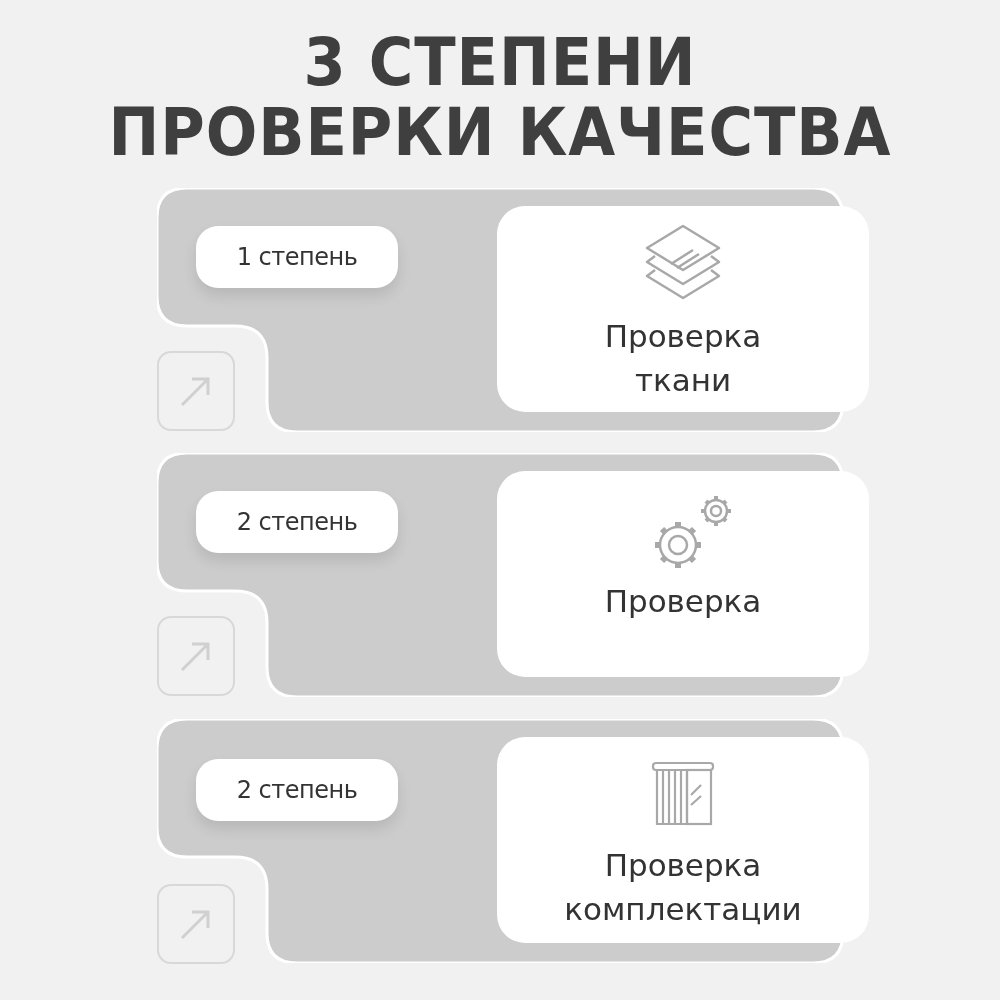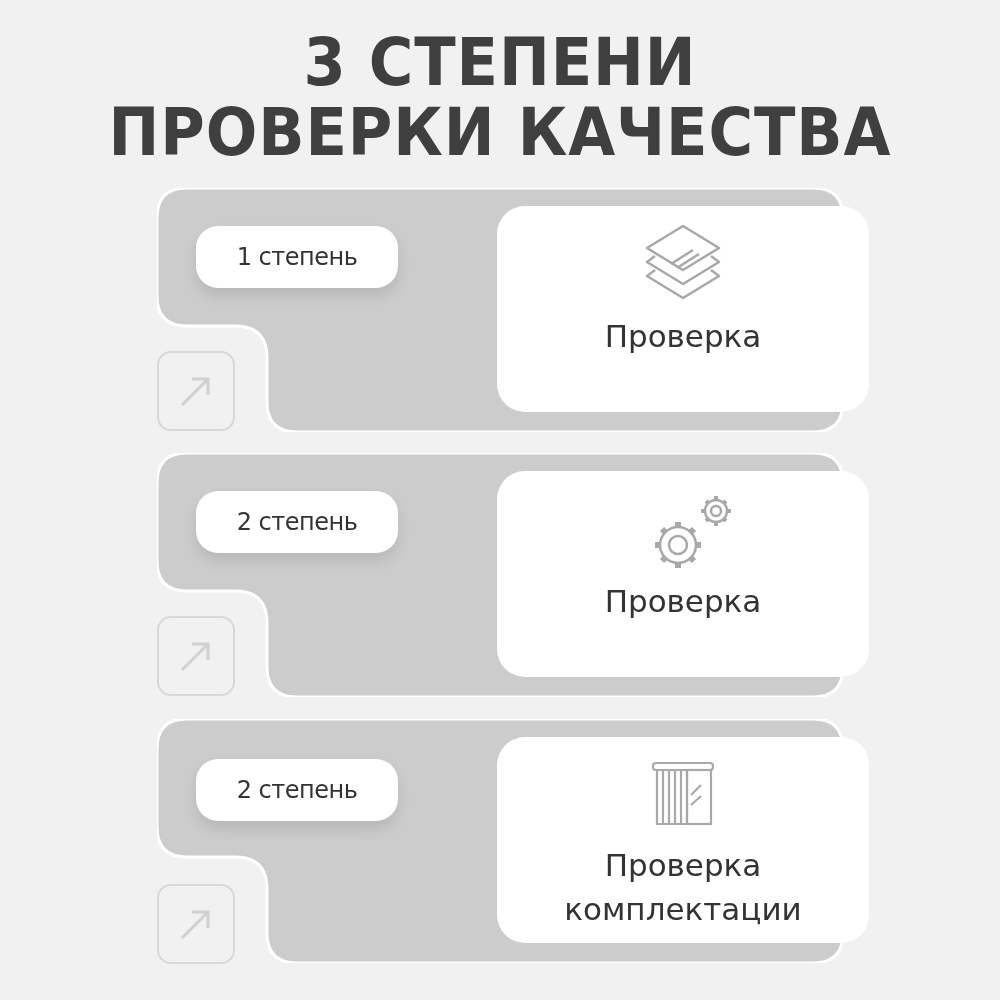--- a/index.html
+++ b/index.html
@@ -36,20 +36,21 @@
         <g fill="none" stroke="#a8a8a8" stroke-width="2.5" stroke-linejoin="round">
           <path d="M42,6 L78,28 L42,50 L6,28 Z" fill="#fff"></path>
           <path d="M14,36 L6,42 L42,64 L78,42 L70,36"></path>
           <path d="M14,50 L6,56 L42,78 L78,56 L70,50"></path>
           <path d="M30,44 L52,30 M36,48 L58,34"></path>
         </g>
       </svg>
     </div>
     <div class="label" style="top:108px;">
       <div>Проверка</div>
+      <div>ткани</div>
     </div>
   </div>
 </div>
 
 <div style="position:absolute;left:0;top:453px;width:1000px;height:244px;">
   <svg class="panel" style="position:absolute;left:157px;top:0;" width="686" height="244" viewBox="0 0 686 244">
     <path d="M30,0 H656 Q686,0 686,30 V214 Q686,244 656,244 H140 Q110,244 110,214 V170 Q110,138 78,138 H30 Q0,138 0,108 V30 Q0,0 30,0 Z" fill="#cccccc" stroke="#ffffff" stroke-width="3"></path>
   </svg>
   <div class="pill" style="top:38px;">2 степень</div>
   <div class="arrowbox" style="top:163px;">

